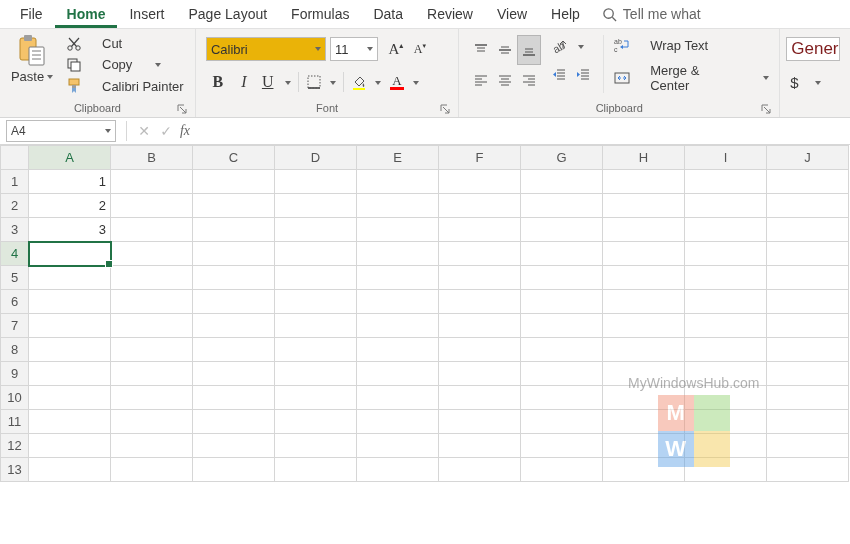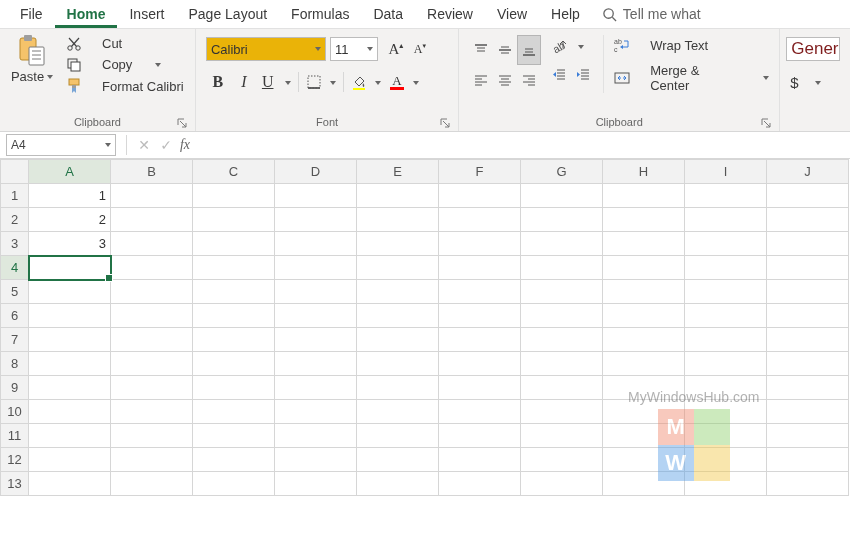--- a/index.html
+++ b/index.html
@@ -6,21 +6,21 @@
 svg{display:block}
 
 .menubar{display:flex;align-items:center;height:28px;background:#fff;padding:0 8px;border-bottom:1px solid #e1e1e1}
 .menubar .tab{padding:6px 12px 6px;font-size:14px;color:#3b3b3b;cursor:default}
 .menubar .tab.active{color:#217346;font-weight:600;border-bottom:3px solid #217346;padding-bottom:3px}
 .menubar .tellme{display:flex;align-items:center;gap:6px;padding:6px 4px 6px 10px;font-size:14px;color:#666}
 
 .ribbon{display:flex;background:#f3f2f1;border-bottom:1px solid #d7d7d7}
 .group{display:flex;flex-direction:column;padding:4px 6px 0;border-right:1px solid #e1e1e1}
 .group-body{display:flex;flex:1}
-.group-label{display:flex;align-items:center;justify-content:center;gap:4px;height:18px;font-size:11px;color:#666;position:relative;margin-top:16px}
+.group-label{display:flex;align-items:center;justify-content:center;gap:4px;height:18px;font-size:11px;color:#666;position:relative;margin-top:2px}
 .dlg-launcher{position:absolute;right:0;bottom:1px;width:13px;height:13px;display:flex;align-items:center;justify-content:center}
 .btn{display:flex;align-items:center;gap:20px;padding:2px 4px;color:#3b3b3b;font-size:13px}
 .vstack{display:flex;flex-direction:column;justify-content:space-around}
 .hstack{display:flex;align-items:center}
 .bigbtn{display:flex;flex-direction:column;align-items:center;justify-content:flex-start;padding:2px 4px;gap:2px;color:#3b3b3b}
 .caret{width:0;height:0;border-left:3px solid transparent;border-right:3px solid transparent;border-top:4px solid #666;display:inline-block;margin-left:3px;vertical-align:middle}
 .font-name{width:110px;height:22px;border:1px solid #bcbcbc;background:#eab308;display:flex;align-items:center;padding:0 4px;font-size:13px;color:#333;justify-content:space-between}
 .font-size{width:38px;height:22px;border:1px solid #bcbcbc;background:#fff;display:flex;align-items:center;padding:0 4px;font-size:13px;color:#333;justify-content:space-between;margin-left:4px}
 .iconbtn{width:24px;height:22px;display:flex;align-items:center;justify-content:center;position:relative}
 .iconbtn.split{width:32px;justify-content:flex-start;padding-left:4px}
@@ -124,21 +124,21 @@
           <span class="caret"></span>
         </div>
         <div class="btn">
           <span>
               <svg width="16" height="16" viewBox="0 0 16 16">
                 <rect x="3" y="1" width="10" height="6" fill="#f5c36a" stroke="#b88a2e"></rect>
                 <rect x="6" y="7" width="4" height="3" fill="#9e9e9e"></rect>
                 <path d="M6 10 L6 15 L8 13 L10 15 L10 10 Z" fill="#7aa6d6"></path>
               </svg>
             </span>
-          <span>Format Calibri</span>
+          <span>Calibri Painter</span>
         </div>
       </div>
     </div>
     <div class="group-label">
         <span>Clipboard</span>
       <span class="dlg-launcher">
           <svg width="11" height="11" viewBox="0 0 11 11">
             <path d="M1 1 H7 M1 1 V7 M3 3 L9 9 M9 5 V9 H5" fill="none" stroke="#7a7a7a"></path>
           </svg>
         </span>

